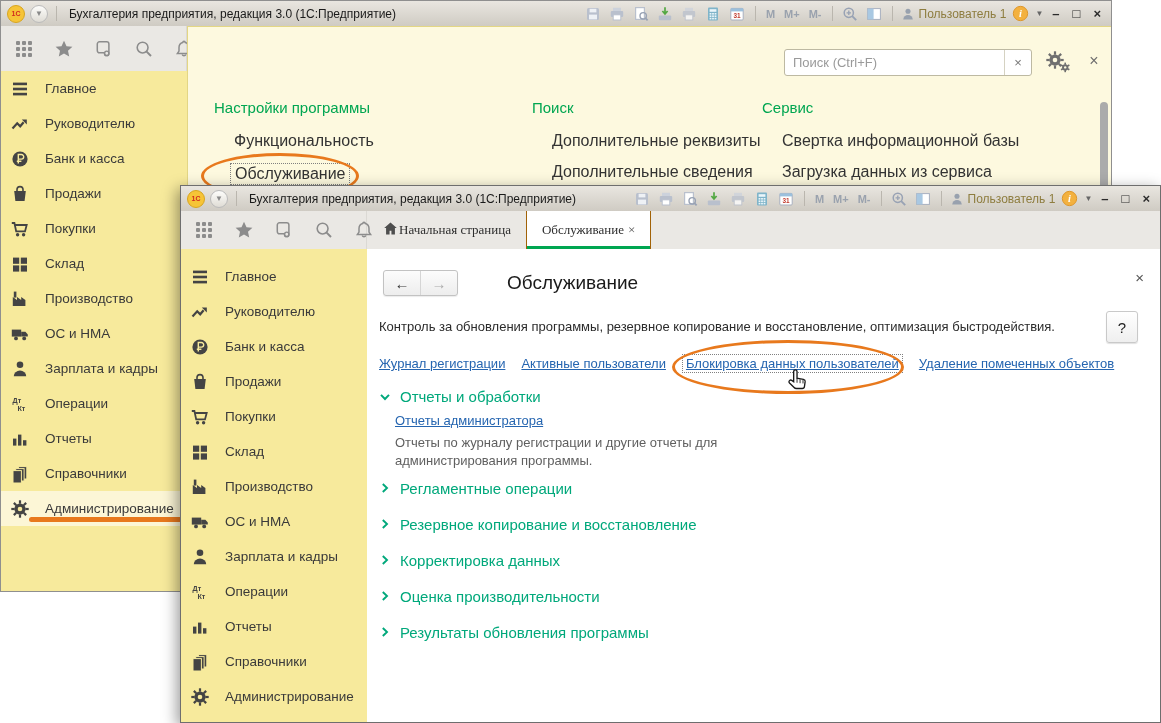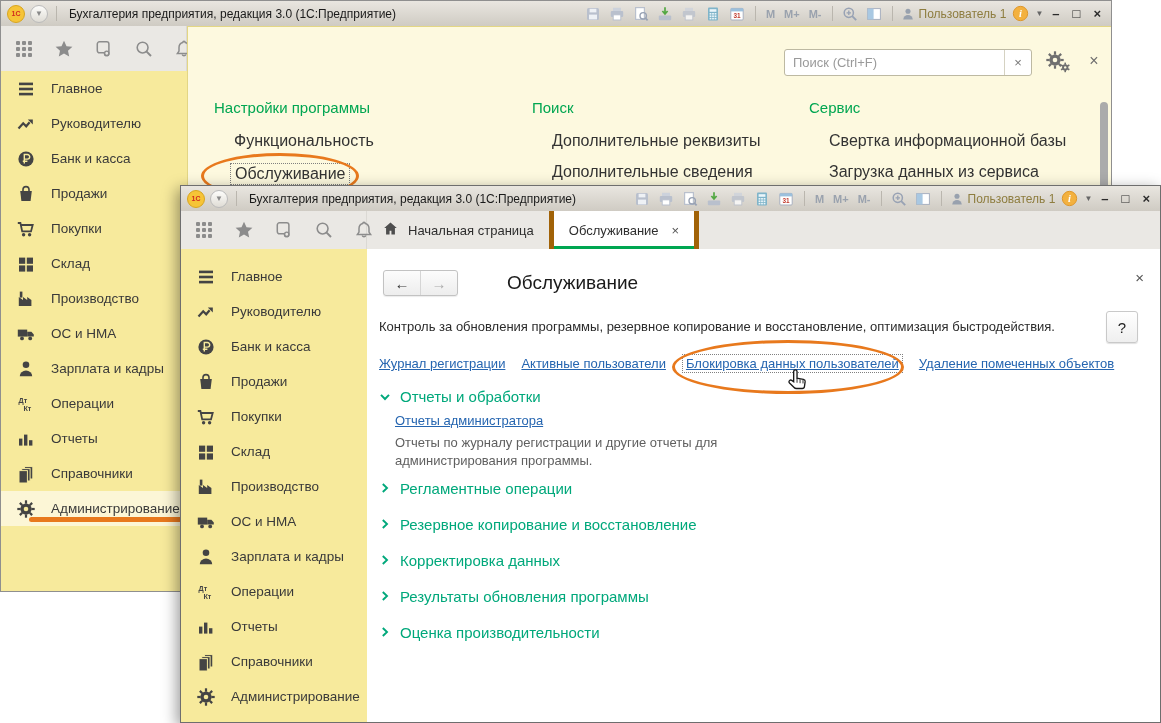--- a/index.html
+++ b/index.html
@@ -31,31 +31,31 @@
   
   .toolstrip{position:absolute;left:0;width:186px;background:#EAE8E4;display:flex;align-items:center;
     gap:20px;padding-left:13px;box-sizing:border-box;border-right:1px solid #DBD9D4;}
   #win1 .toolstrip{top:25px;height:45px;}
   .toolstrip .ticon{display:flex;}
   .toolstrip svg{width:20px;height:20px;}
   
   .tabrow{position:absolute;top:25px;left:0;right:0;height:38px;background:#EAE8E4;display:flex;
     border-bottom:1px solid #D8D6D1;}
   #win2 .toolstrip{position:static;height:38px;flex:none;}
-  .tab{display:flex;align-items:center;gap:9px;padding:0 15px;font-size:13px;color:#2e2e2e;
-    border-right:5px solid #a16207;position:relative;cursor:default;}
+  .tab{display:flex;align-items:center;padding:0 15px;font-size:13px;color:#2e2e2e;
+    border-right:1px solid #a16207;position:relative;cursor:default;font-family:Liberation Serif, serif;}
   .tab svg{width:17px;height:17px;}
   .tab.active{background:#fff;}
   .tab.active::after{content:"";position:absolute;left:0;right:0;bottom:0;height:3px;background:#00A651;}
   .tab .close-x{margin-left:4px;color:#555;font-size:13px;}
   
   .sidebar{position:absolute;left:0;width:186px;bottom:0;background:#F7EA9C;box-sizing:border-box;}
   #win1 .sidebar{top:70px;}
   #win2 .sidebar{top:63px;padding-top:10px;}
-  .side-item{height:35px;display:flex;align-items:center;gap:15px;padding-left:15px;
+  .side-item{height:35px;display:flex;align-items:center;gap:15px;padding-left:9px;
     font-size:13.5px;color:#3a3a3a;cursor:pointer;position:relative;}
   .side-item .icn{width:20px;height:20px;flex:none;display:flex;}
   .side-item .icn svg{width:20px;height:20px;}
   .side-item.hl{background:#FCF6D6;}
   .hl-underline{position:absolute;left:28px;top:446px;width:154px;height:5px;background:#E8791D;
     border-radius:3px;}
   
   .panel{position:absolute;left:186px;top:25px;right:0;bottom:0;background:#FDF9DF;
     border-top:1px solid #E3D684;border-left:1px solid #E3D684;}
   .searchwrap{position:absolute;top:22px;left:596px;width:248px;height:27px;display:flex;
@@ -65,21 +65,21 @@
   .searchinput::placeholder{color:#9a9a9a;}
   .searchclear{width:26px;border-left:1px solid #D5D2C2;display:flex;align-items:center;
     justify-content:center;color:#777;font-size:13px;cursor:pointer;}
   .gearbtn{position:absolute;top:21px;left:856px;width:28px;height:28px;display:flex;align-items:center;
     justify-content:center;cursor:pointer;}
   .gearbtn svg{width:26px;height:24px;}
   .panelclose{position:absolute;top:24px;left:896px;width:20px;height:20px;display:flex;align-items:center;
     justify-content:center;color:#6f6f6f;font-size:16px;cursor:pointer;}
   .cols{position:absolute;left:26px;top:72px;display:flex;}
   .col{box-sizing:border-box;}
-  .col.c1{width:318px;}.col.c2{width:230px;}.col.c3{width:300px;margin-left:47px;}
+  .col.c1{width:318px;}.col.c2{width:230px;}.col.c3{width:300px;}
   .col h3{font-size:15px;font-weight:normal;color:#00A651;margin:0 0 16px 0;}
   .col .itm{margin:0 0 13px 20px;font-size:16px;color:#333;width:max-content;cursor:pointer;}
   .col .itm.focus{border:1px dotted #808080;padding:1px 4px;margin-left:16px;position:relative;}
   .ell{position:absolute;border:3px solid #E8791D;border-radius:50%;pointer-events:none;}
   .ell1{left:-30px;top:-11px;width:152px;height:40px;}
   .vthumb{position:absolute;right:3px;top:75px;width:8px;height:112px;background:#ABABAB;border-radius:4px;}
   
   .content{position:absolute;left:186px;top:63px;right:0;bottom:0;background:#fff;font-size:13px;}
   .content-close{position:absolute;top:20px;right:16px;color:#555;font-size:15px;cursor:pointer;}
   .navbtns{position:absolute;top:21px;left:16px;display:flex;border:1px solid #C2C2C2;border-radius:3px;
@@ -811,26 +811,26 @@
               </svg>
             </span>
             <span class="sectitle">Корректировка данных</span>
           </div>
           <div class="secrow">
             <span class="chev">
               <svg viewBox="0 0 12 12">
                 <path d="M3.8 2 L8 6 L3.8 10" fill="none" stroke="#00A87B" stroke-width="1.9"></path>
               </svg>
             </span>
-            <span class="sectitle">Результаты обновления программы</span>
+            <span class="sectitle">Оценка производительности</span>
           </div>
           <div class="secrow">
             <span class="chev">
               <svg viewBox="0 0 12 12">
                 <path d="M3.8 2 L8 6 L3.8 10" fill="none" stroke="#00A87B" stroke-width="1.9"></path>
               </svg>
             </span>
-            <span class="sectitle">Оценка производительности</span>
+            <span class="sectitle">Результаты обновления программы</span>
           </div>
         </div>
     </div>
   </div>
 </div>
 
 </body></html>

